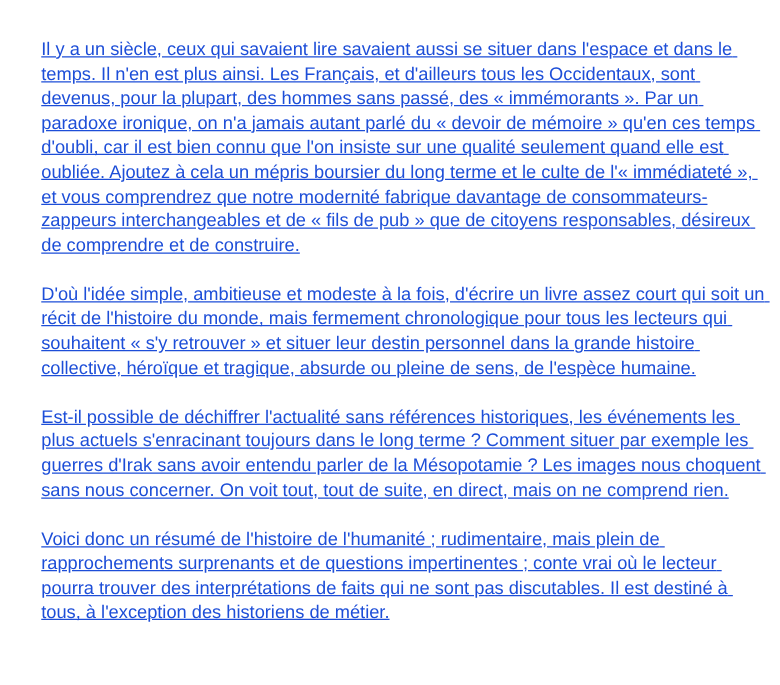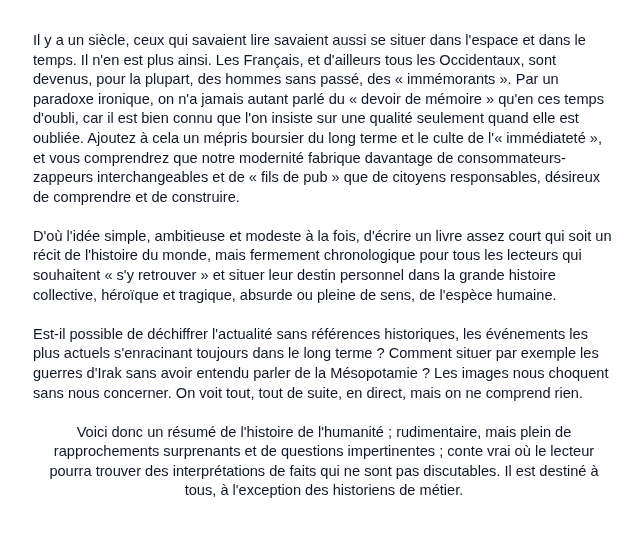--- a/index.html
+++ b/index.html
@@ -31,26 +31,25 @@
     font-size: 14.6px;
     line-height: 19.6px;
     text-align: left;
     letter-spacing: 0px;
     word-spacing: 0px;
     white-space: pre-wrap;
     hyphens: none;
   }
   .paragraph:last-child {
     margin-bottom: 0;
-    text-align: center;
   }
 </style>
 </head>
 <body>
 
-<div id="document-root" style="background: rgb(255, 255, 255); color: #0f172a;">
+<div id="document-root" style="background: rgb(255, 255, 255); color: #1d4ed8; text-decoration: underline;">
   <div class="text-body">
     <p class="paragraph">Il y a un siècle, ceux qui savaient lire savaient aussi se situer dans l'espace et dans le temps. Il n'en est plus ainsi. Les Français, et d'ailleurs tous les Occidentaux, sont devenus, pour la plupart, des hommes sans passé, des « immémorants ». Par un paradoxe ironique, on n'a jamais autant parlé du « devoir de mémoire » qu'en ces temps d'oubli, car il est bien connu que l'on insiste sur une qualité seulement quand elle est oubliée. Ajoutez à cela un mépris boursier du long terme et le culte de l'« immédiateté », et vous comprendrez que notre modernité fabrique davantage de consommateurs-zappeurs interchangeables et de « fils de pub » que de citoyens responsables, désireux de comprendre et de construire.</p>
     <p class="paragraph">D'où l'idée simple, ambitieuse et modeste à la fois, d'écrire un livre assez court qui soit un récit de l'histoire du monde, mais fermement chronologique pour tous les lecteurs qui souhaitent « s'y retrouver » et situer leur destin personnel dans la grande histoire collective, héroïque et tragique, absurde ou pleine de sens, de l'espèce humaine.</p>
     <p class="paragraph">Est-il possible de déchiffrer l'actualité sans références historiques, les événements les plus actuels s'enracinant toujours dans le long terme ? Comment situer par exemple les guerres d'Irak sans avoir entendu parler de la Mésopotamie ? Les images nous choquent sans nous concerner. On voit tout, tout de suite, en direct, mais on ne comprend rien.</p>
     <p class="paragraph">Voici donc un résumé de l'histoire de l'humanité ; rudimentaire, mais plein de rapprochements surprenants et de questions impertinentes ; conte vrai où le lecteur pourra trouver des interprétations de faits qui ne sont pas discutables. Il est destiné à tous, à l'exception des historiens de métier.</p>
   </div>
 </div>
 
 </body></html>

